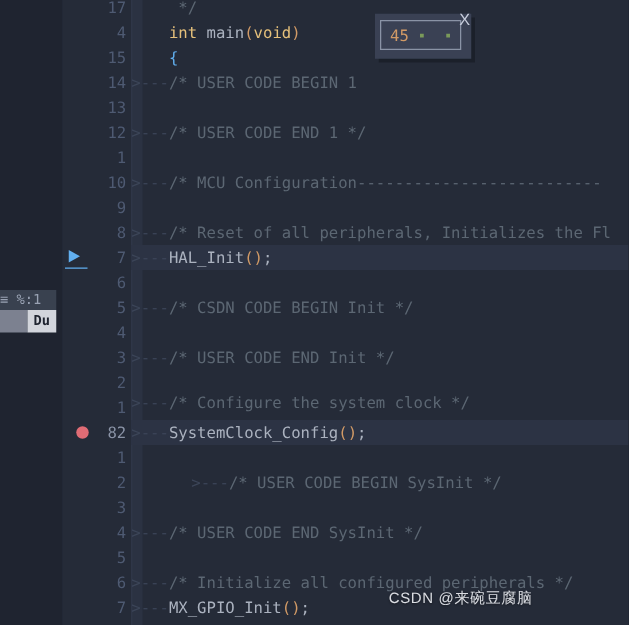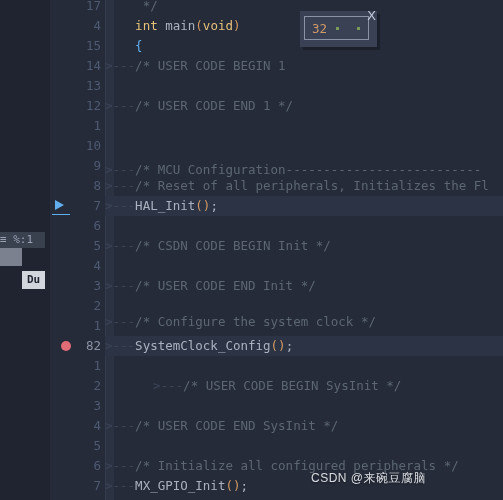--- a/index.html
+++ b/index.html
@@ -192,21 +192,20 @@
   }
   .lw-bot .seg-light {
     display: inline-block;
     width: 23px; height: 18px;
     background: #d2d5dc;
     color: #1f2430;
     vertical-align: top;
     text-align: center;
     font-weight: bold;
     line-height: 18px;
-    margin-top: 23px;
   }
 
   
   .watermark {
     position: absolute;
     left: 311px; top: 468px;
     color: #e8eaef;
     font-family: "Liberation Sans", sans-serif;
     font-size: 12px;
     letter-spacing: 0.5px;
@@ -255,21 +254,21 @@
     </div>
 
   <div class="code-area" id="codeArea">
       <div class="crow" style="top: -4px;"><span class="t-plain">    </span><span class="t-comment"> */</span></div>
       <div class="crow" style="top: 16px;"><span class="t-plain">    </span><span class="t-type">int</span><span class="t-plain"> </span><span class="t-fn">main</span><span class="t-paren">(</span><span class="t-type">void</span><span class="t-paren">)</span></div>
       <div class="crow" style="top: 36px;"><span class="t-plain">    </span><span class="t-brace">{</span></div>
       <div class="crow" style="top: 56px;"><span class="t-lead">&gt;---</span><span class="t-comment">/* USER CODE BEGIN 1</span></div>
       <div class="crow" style="top: 76px;"><span class="t-plain">    </span></div>
       <div class="crow" style="top: 96px;"><span class="t-lead">&gt;---</span><span class="t-comment">/* USER CODE END 1 */</span></div>
       <div class="crow" style="top: 116px;"><span class="t-plain">    </span></div>
-      <div class="crow" style="top: 136px; margin-top: 24px;"><span class="t-lead">&gt;---</span><span class="t-comment">/* MCU Configuration--------------------------</span></div>
+      <div class="crow" style="top: 136px;"><span class="t-lead">&gt;---</span><span class="t-comment">/* MCU Configuration--------------------------</span></div>
       <div class="crow" style="top: 156px;"><span class="t-plain">    </span></div>
       <div class="crow" style="top: 176px;"><span class="t-lead">&gt;---</span><span class="t-comment">/* Reset of all peripherals, Initializes the Fl</span></div>
       <div class="crow hl" style="top: 196px;"><span class="t-lead">&gt;---</span><span class="t-fn">HAL_Init</span><span class="t-paren">()</span><span class="t-op">;</span></div>
       <div class="crow" style="top: 216px;"><span class="t-plain">    </span></div>
       <div class="crow" style="top: 236px;"><span class="t-lead">&gt;---</span><span class="t-comment">/* CSDN CODE BEGIN Init */</span></div>
       <div class="crow" style="top: 256px;"><span class="t-plain">    </span></div>
       <div class="crow" style="top: 276px;"><span class="t-lead">&gt;---</span><span class="t-comment">/* USER CODE END Init */</span></div>
       <div class="crow" style="top: 296px;"><span class="t-plain">    </span></div>
       <div class="crow" style="top: 312px;"><span class="t-lead">&gt;---</span><span class="t-comment">/* Configure the system clock */</span></div>
       <div class="crow hl" style="top: 336px;"><span class="t-lead">&gt;---</span><span class="t-fn">SystemClock_Config</span><span class="t-paren">()</span><span class="t-op">;</span></div>
@@ -284,21 +283,21 @@
     </div>
 
   <div class="bp-dot" id="bpDot" style="top: 341px;"></div>
 
   <div class="play-marker" id="playMarker" style="top: 197px;">
     <div class="tri"></div>
     <div class="bar"></div>
   </div>
 
   <div class="popup">
-    <div class="popup-inner"><span class="popup-val">32</span><span class="popup-dot"></span><span class="popup-dot"></span></div>
+    <div class="popup-inner"><span class="popup-val">45</span><span class="popup-dot"></span><span class="popup-dot"></span></div>
     <div class="popup-close">X</div>
   </div>
 
   <div class="lw lw-top">≡ %:1</div>
   <div class="lw lw-bot"><span class="seg-grey"></span><span class="seg-light">Du</span></div>
 
   <div class="watermark">CSDN @来碗豆腐脑</div>
 
 </div>
 

